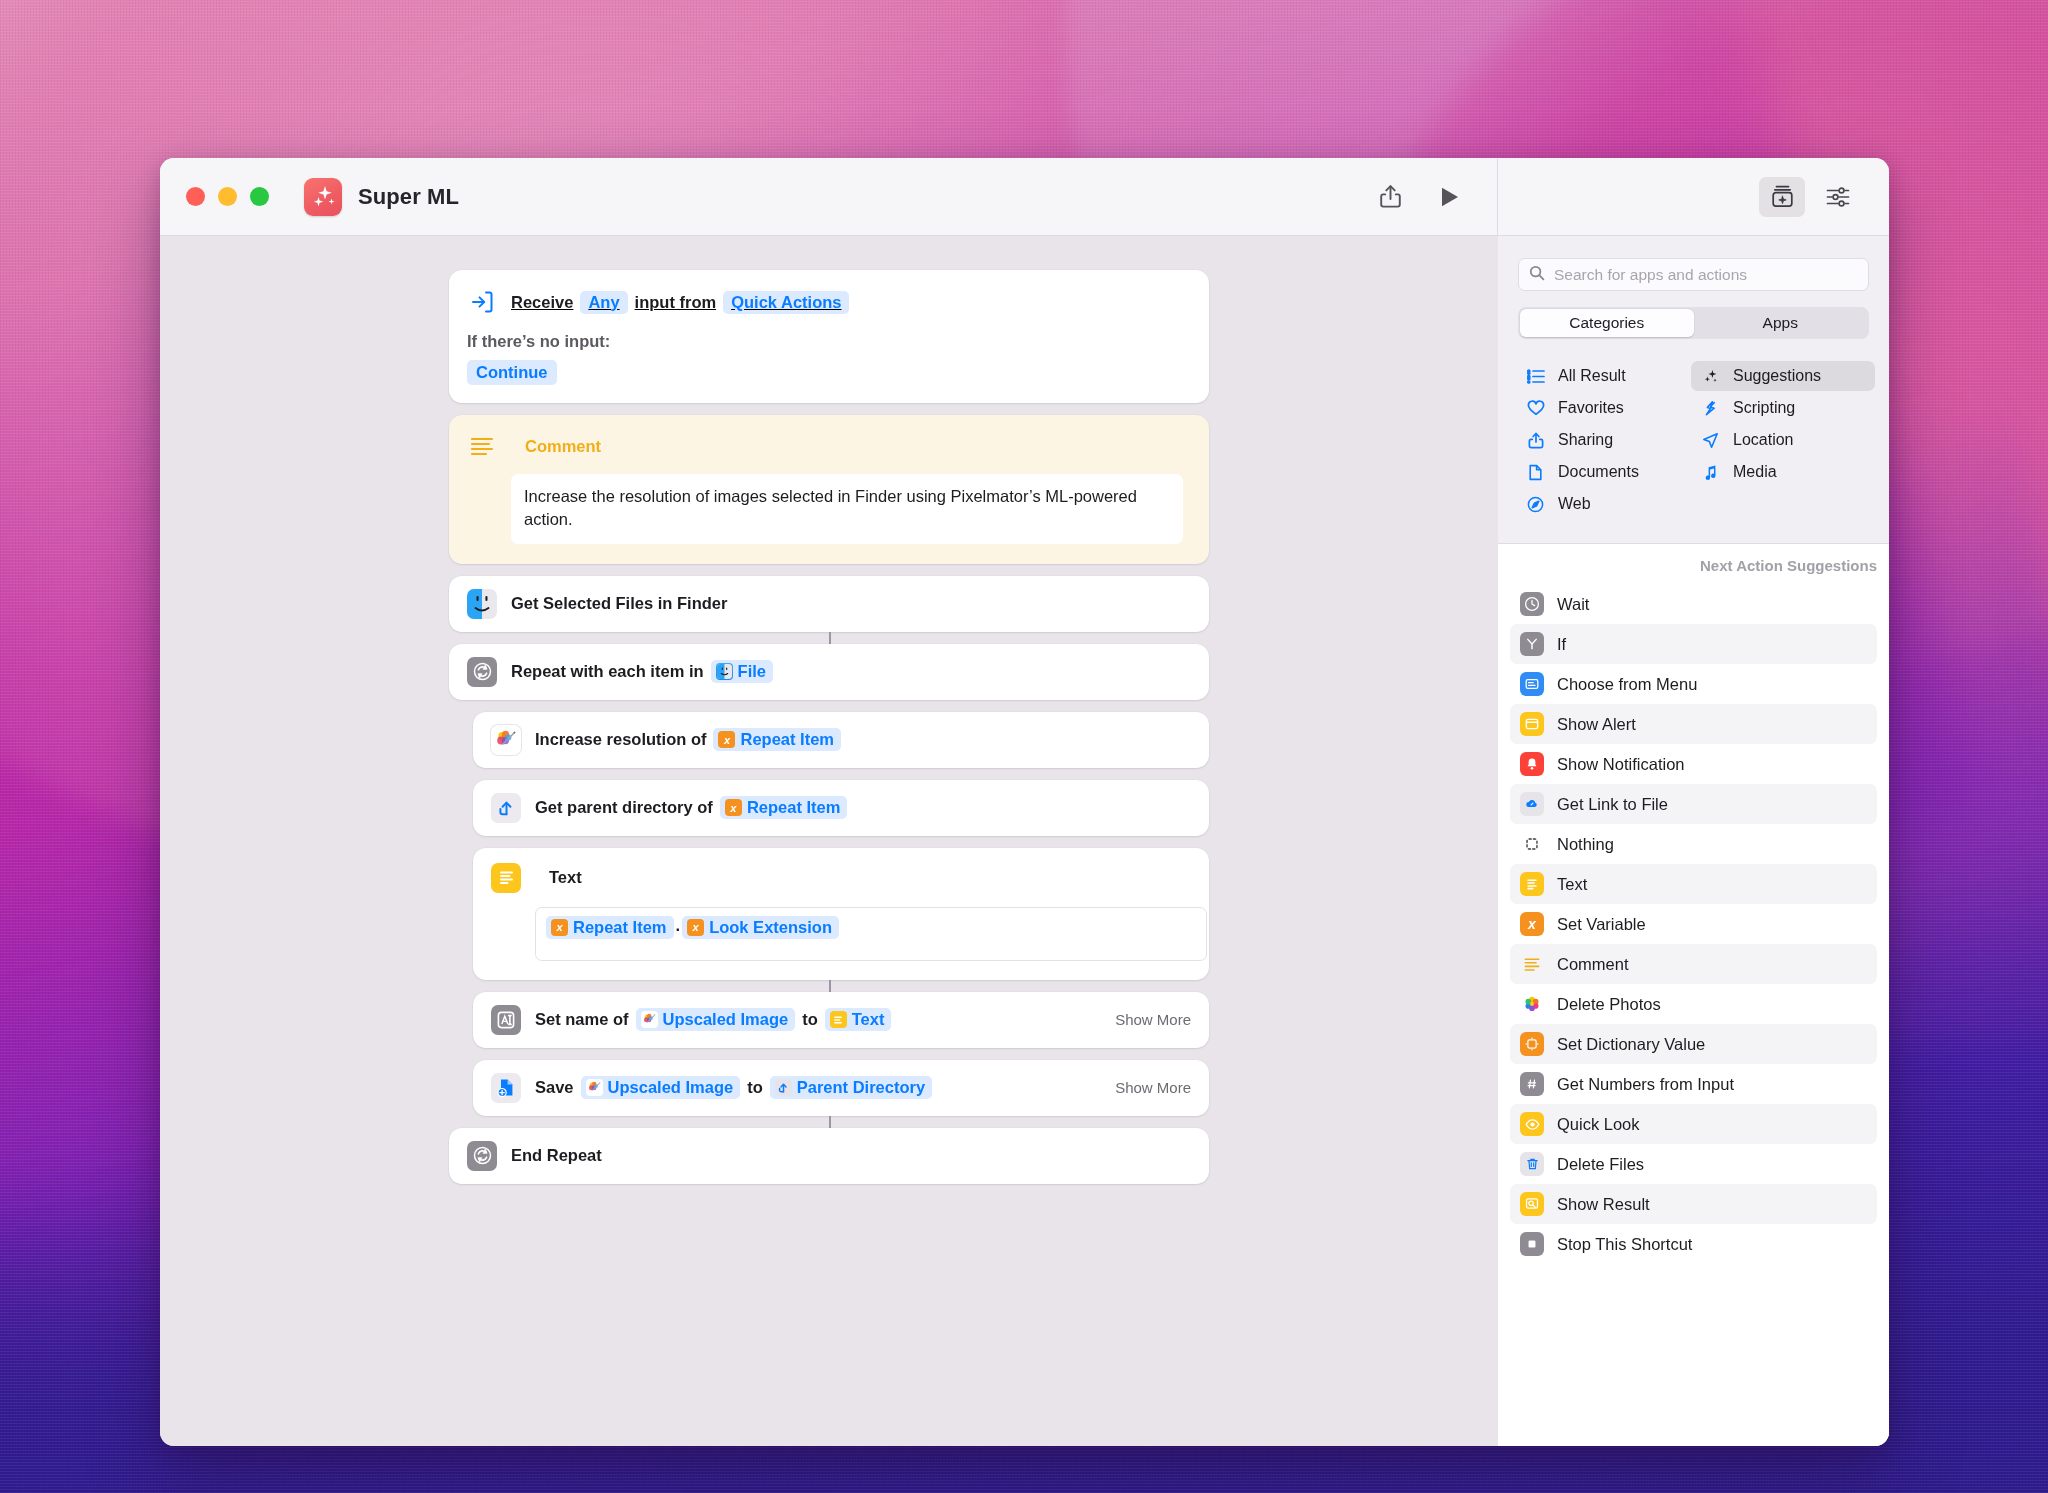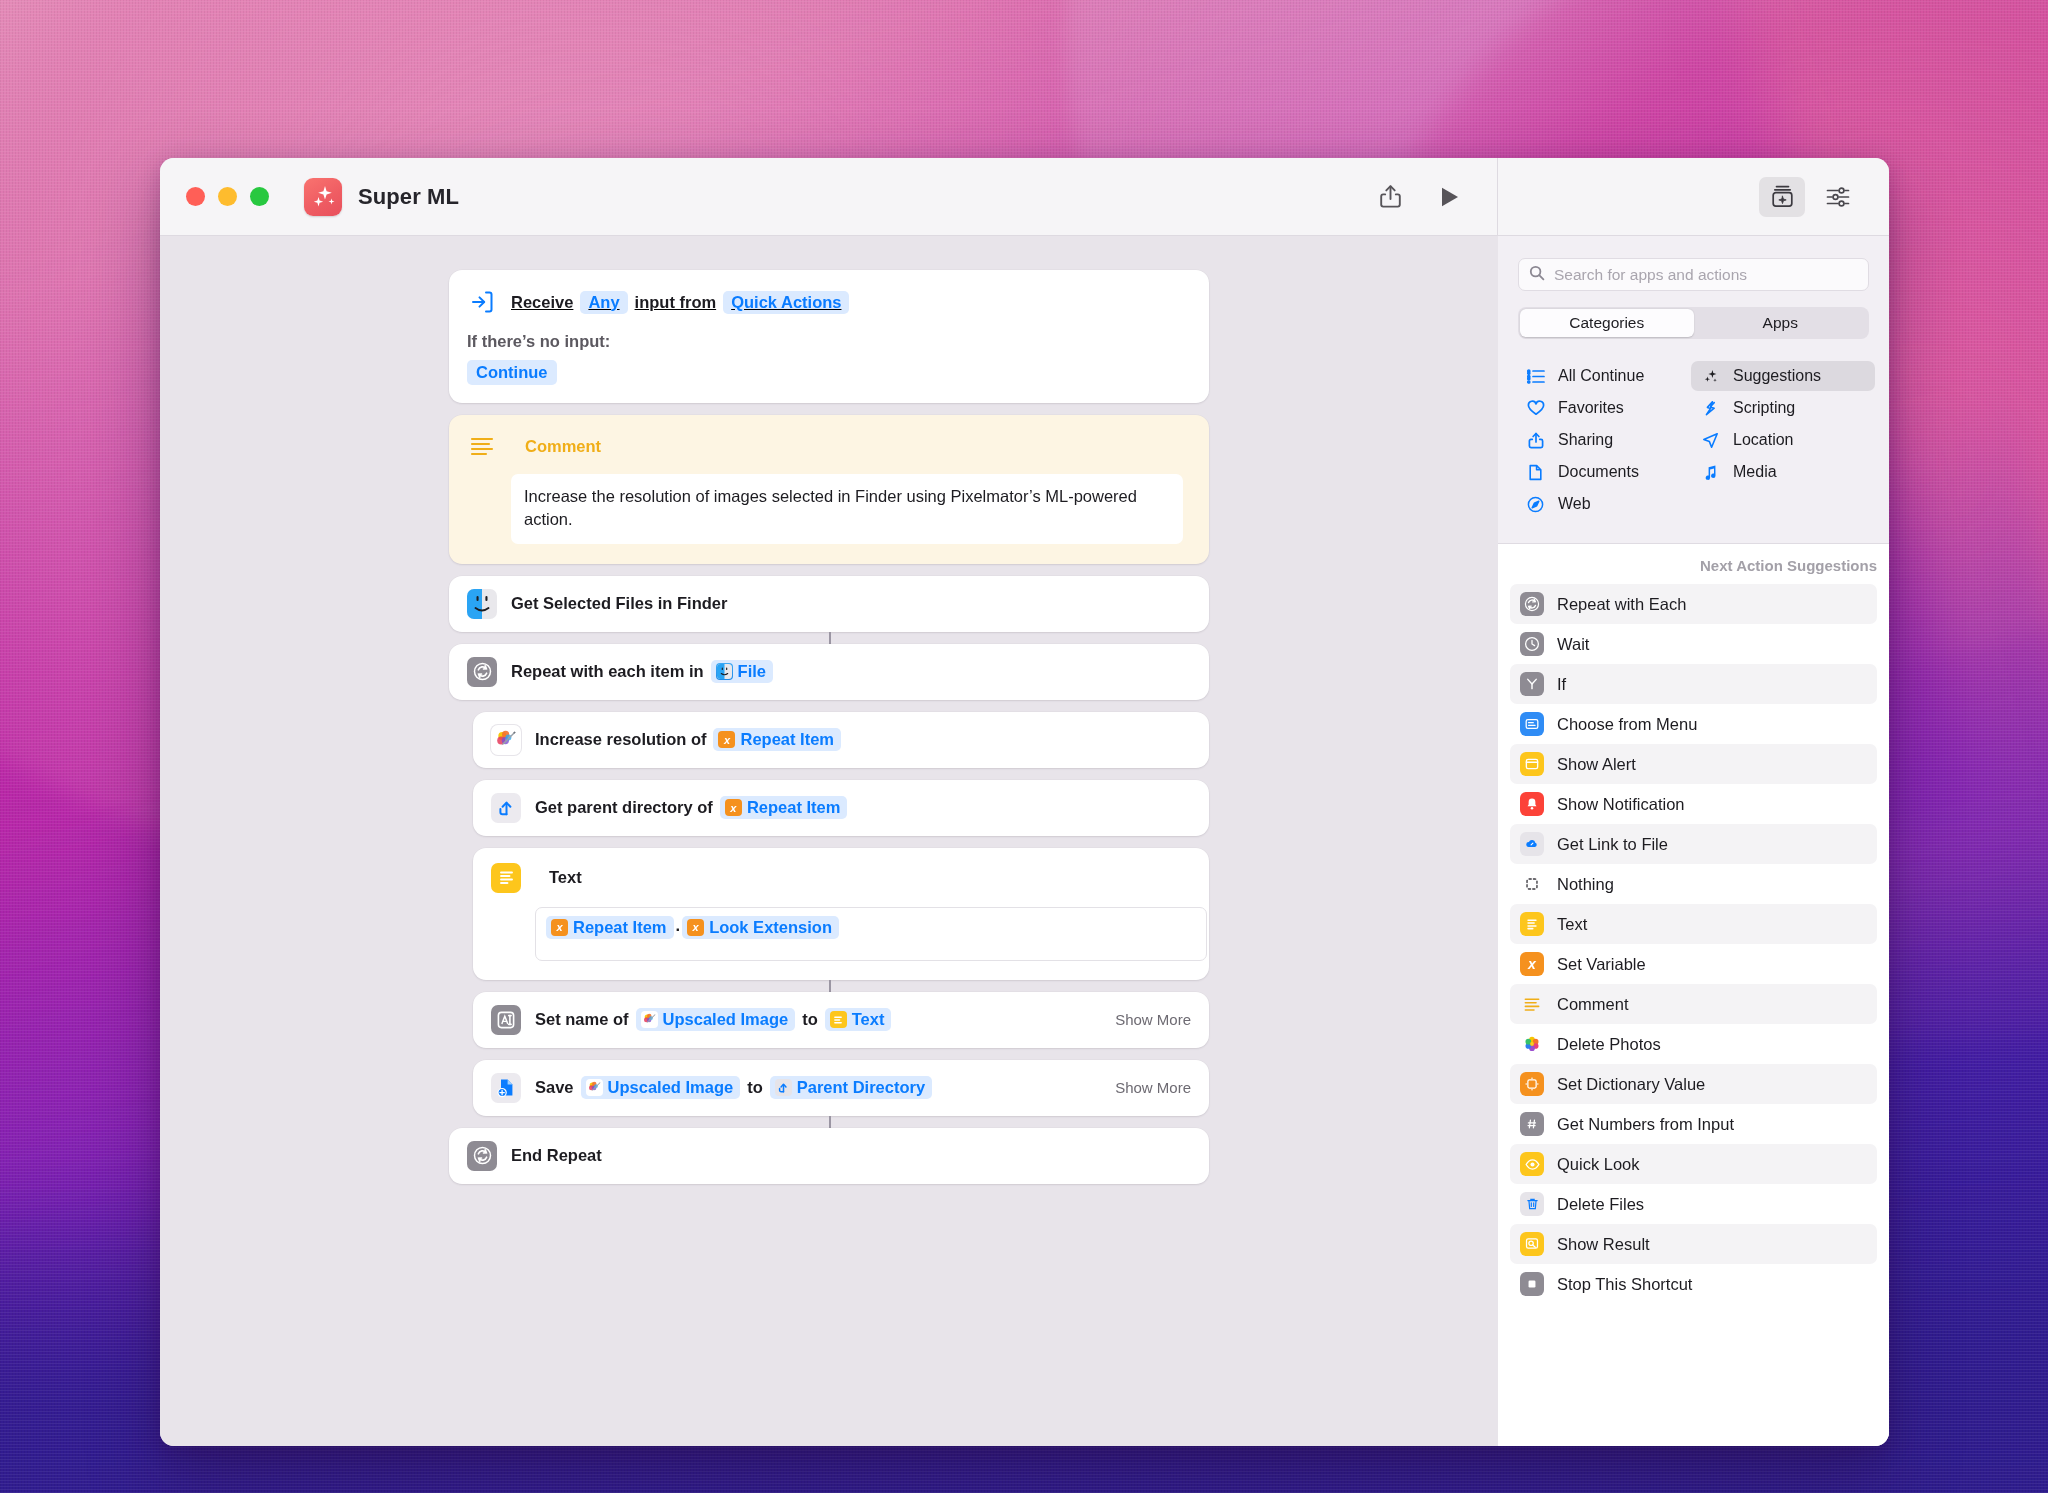--- a/index.html
+++ b/index.html
@@ -828,21 +828,21 @@
                 <path d="M6 2 H17"></path>
                   <path d="M6 7.5 H17"></path>
                   <path d="M6 13 H17"></path>
                 <circle cx="1.8" cy="2" r="1"></circle>
                   <circle cx="1.8" cy="7.5" r="1"></circle>
                   <circle cx="1.8" cy="13" r="1"></circle>
                 <circle cx="1.8" cy="4.2" r="1"></circle>
                   <circle cx="1.8" cy="9.7" r="1"></circle>
               </svg>
             </span>
-            <span>All Continue</span>
+            <span>All Result</span>
           </div>
           <div class="cat active">
             <span class="cat-ico">
               <svg width="17" height="17" viewBox="0 0 17 17" fill="#1d1c21">
                 <path d="M10.4 2 L11.3 5.1 L14.4 6 L11.3 6.9 L10.4 10 L9.5 6.9 L6.4 6 L9.5 5.1 Z"></path>
                 <path d="M5.4 8.6 L6 10.6 L8 11.2 L6 11.8 L5.4 13.8 L4.8 11.8 L2.8 11.2 L4.8 10.6 Z"></path>
                 <path d="M13 10.4 L13.4 11.8 L14.8 12.2 L13.4 12.6 L13 14 L12.6 12.6 L11.2 12.2 L12.6 11.8 Z"></path>
               </svg>
             </span>
             <span>Suggestions</span>
@@ -913,32 +913,20 @@
             <span>Web</span>
           </div>
           <div></div>
         </div>
 
         <div class="sb-divider"></div>
 
         <div class="sugg-wrap">
           <div class="sugg-head">Next Action Suggestions</div>
 
-          <div class="sugg-item alt">
-            <span class="sugg-ico" style="background:#8e8b93;">
-              <svg width="16" height="16" viewBox="0 0 19 19" fill="none" stroke="#fff" stroke-width="1.7" stroke-linecap="round">
-                <circle cx="9.5" cy="9.5" r="7.8" stroke-width="1.4"></circle>
-                <path d="M5.4 7.8 a4.4 4.4 0 0 1 7.6 -1.3"></path>
-                  <path d="M13.6 11.2 a4.4 4.4 0 0 1 -7.6 1.3"></path>
-                <path d="M12.2 3.9 L13.3 6.7 L10.5 7"></path>
-                  <path d="M6.8 15.1 L5.7 12.3 L8.5 12"></path>
-              </svg>
-            </span>
-            <span>Repeat with Each</span>
-          </div>
 
           <div class="sugg-item">
             <span class="sugg-ico" style="background:#8e8b93;">
               <svg width="16" height="16" viewBox="0 0 19 19" fill="none" stroke="#fff" stroke-width="1.5" stroke-linecap="round">
                 <circle cx="9.5" cy="9.5" r="7.6"></circle>
                   <path d="M9.5 5.2 V9.5 L12.6 11.4"></path>
               </svg>
             </span>
             <span>Wait</span>
           </div>

